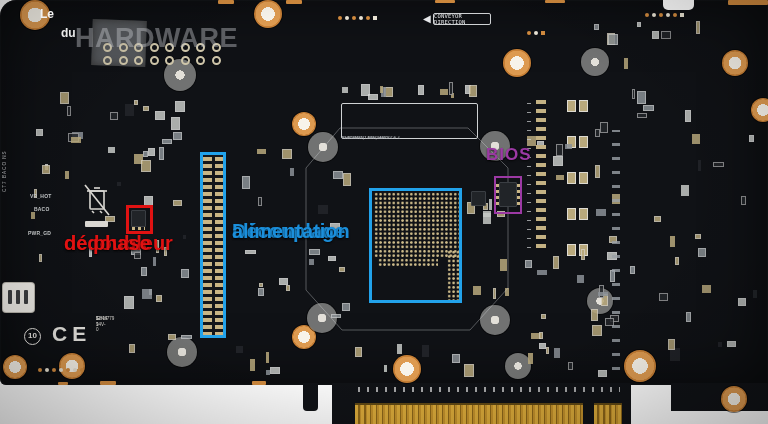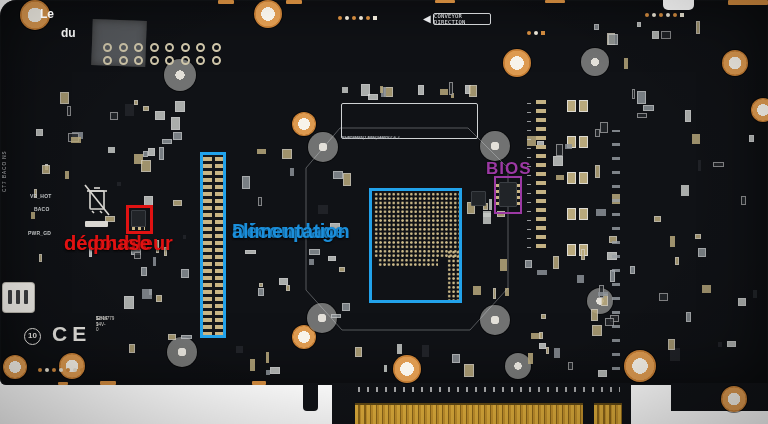--- a/index.html
+++ b/index.html
@@ -85,21 +85,21 @@
   .ann-box{border-style:solid;background:transparent;}
   .red-box{left:126px;top:205px;width:27px;height:29px;border-width:3px;border-color:var(--annotation-red,#e01212);}
   .blue-box-caps{left:200px;top:152px;width:26px;height:186px;border-width:3px;border-color:var(--annotation-blue,#22a2ea);}
   .blue-box-gpu{left:369px;top:188px;width:93px;height:115px;border-width:3px;border-color:var(--annotation-blue,#22a2ea);}
   .purple-box{left:494px;top:176px;width:28px;height:38px;border-width:2.5px;border-color:var(--annotation-purple,#9c39a4);}
   .ann-label{font-weight:bold;white-space:nowrap;text-align:center;}
   .red-label{left:64px;top:232px;width:145px;color:var(--annotation-red,#e01212);font-size:20px;line-height:23px;
      text-shadow:0 1px 2px rgba(0,0,0,.7);}
   .blue-label{left:232px;top:220px;width:120px;color:var(--annotation-blue-text,#1b8fdb);font-size:20px;line-height:23px;
      text-align:left;text-shadow:0 1px 2px rgba(0,0,0,.7);}
-  .bios-label{left:486px;top:159px;color:var(--annotation-purple,#9c39a4);font-size:17px;letter-spacing:1px;
+  .bios-label{left:486px;top:145px;color:var(--annotation-purple,#9c39a4);font-size:17px;letter-spacing:1px;
      text-shadow:0 1px 2px rgba(0,0,0,.7);}
 
   
   .brand{left:30px;top:0;width:240px;height:60px;}
   .brand .le{left:10px;top:7px;color:#f2f2f2;font-size:12px;font-weight:bold;}
   .brand .comptoir{left:24px;top:0px;color:#f5f5f5;font-size:27px;font-weight:bold;letter-spacing:.5px;
       text-shadow:0 1px 2px rgba(0,0,0,.5);}
   .brand .du{left:31px;top:26px;color:#e9e9e9;font-size:12px;font-weight:bold;}
   .brand .hardware{left:45px;top:23px;color:rgba(198,200,205,.42);font-size:27px;font-weight:bold;letter-spacing:.5px;}
   .vignette{left:0;top:0;width:768px;height:424px;pointer-events:none;
@@ -446,14 +446,15 @@
   </div>
   <div class="ann-label blue-label">
     <div>Découplage</div>
     <div>alimentation</div>
   </div>
   <div class="ann-label bios-label">BIOS</div>
 
   <div class="brand">
     <span class="le">Le</span>
     <span class="du">du</span>
+    <span class="hardware">HARDWARE</span>
   </div>
 </div>
 
 </body></html>

